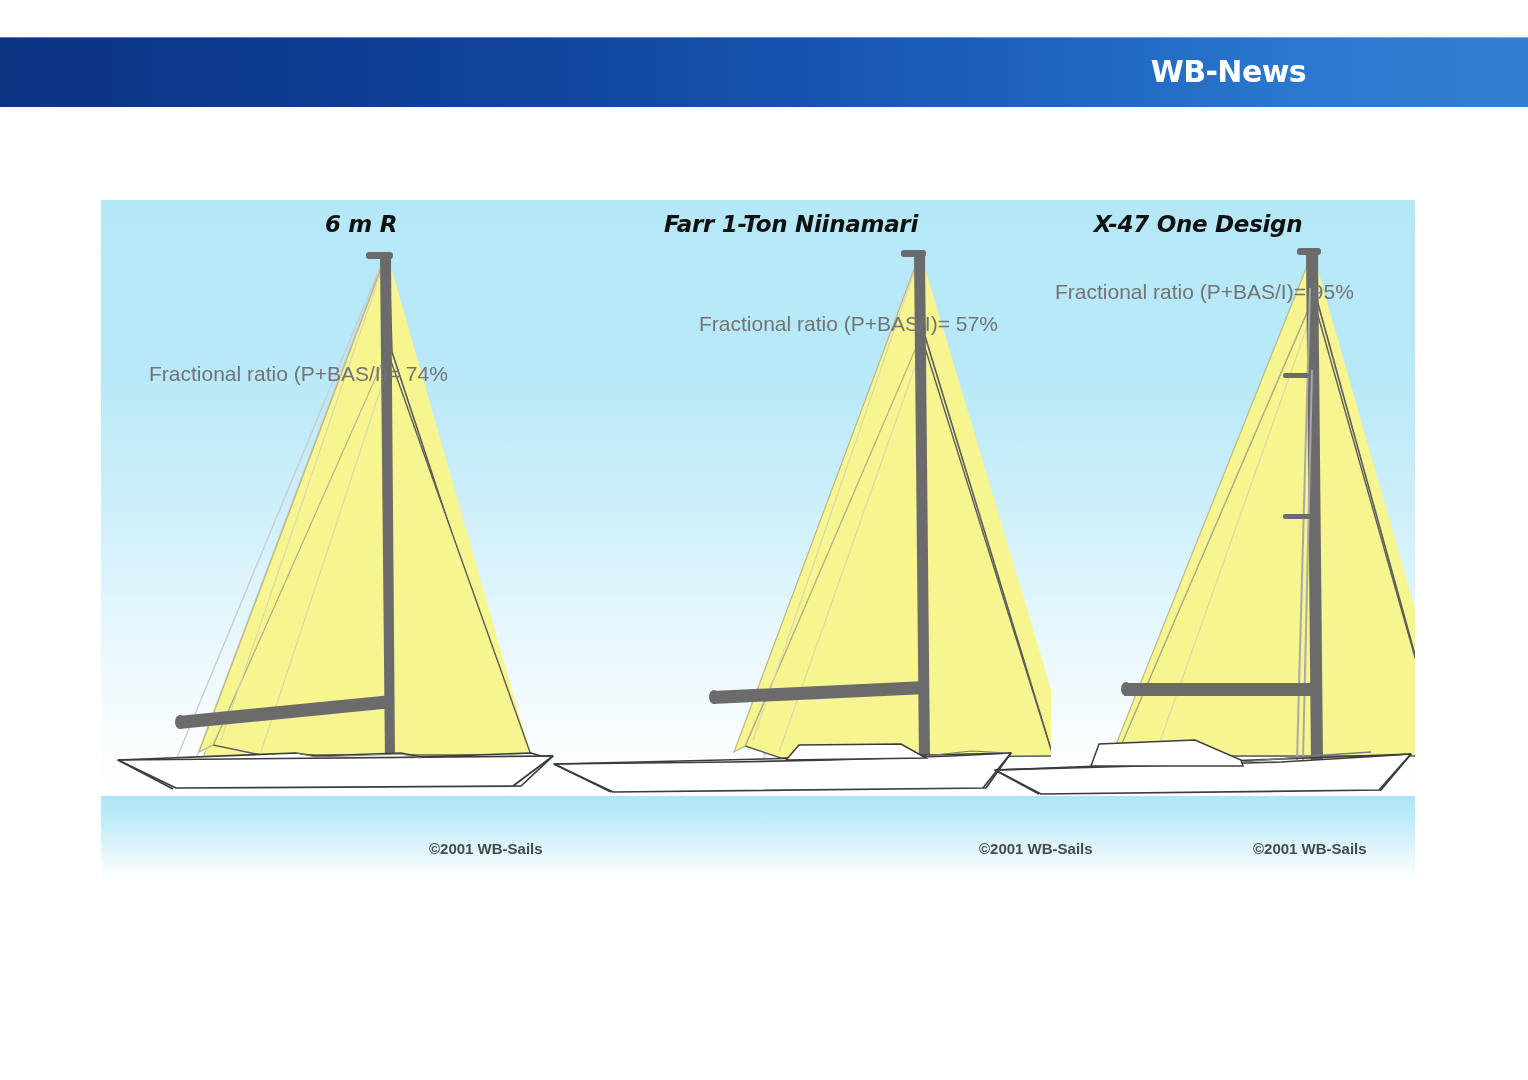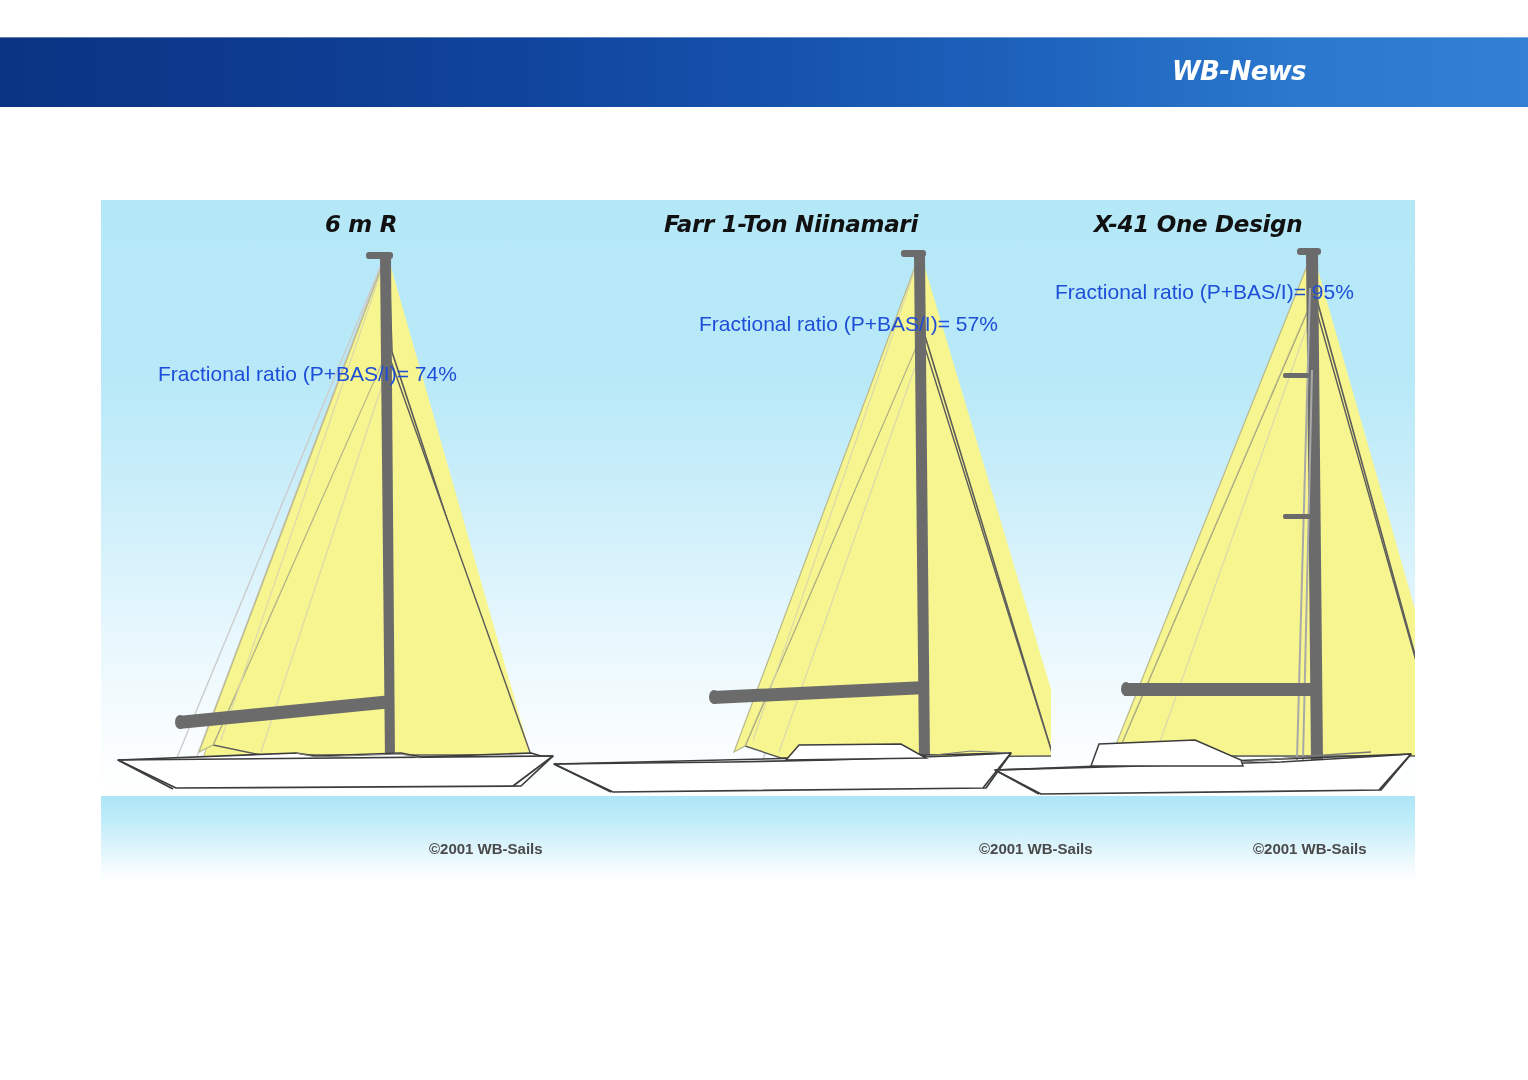--- a/index.html
+++ b/index.html
@@ -31,23 +31,22 @@
         #2a77cd 84%,
         #337fd4 100%);
     box-shadow: 0 1px 0 rgba(255,255,255,0.35) inset;
   }
   #header-title {
     position: absolute;
     right: 222px;
     top: 50%;
     transform: translateY(-52%);
     color: #ffffff;
-    font-size: 26px;
+    font-size: 30px;
     font-weight: bold;
-    font-style: italic;
     letter-spacing: -0.6px;
     white-space: nowrap;
     font-family: "DejaVu Sans", sans-serif;
     text-align: right;
   }
 
   
   #illustration-panel {
     position: absolute;
     left: 101px;
@@ -96,21 +95,21 @@
     font-weight: bold;
     font-style: italic;
     color: #111111;
     letter-spacing: -0.3px;
     white-space: nowrap;
   }
   .ratio-label {
     position: absolute;
     font-family: "Liberation Sans", sans-serif;
     font-size: 21px;
-    color: #1d4ed8;
+    color: #737373;
     white-space: nowrap;
   }
   .copyright {
     position: absolute;
     font-family: "Liberation Sans", sans-serif;
     font-size: 15px;
     font-weight: bold;
     color: #4a4a4a;
     white-space: nowrap;
   }
@@ -161,21 +160,21 @@
       <ellipse cx="79" cy="522" rx="5" ry="7" fill="#6b6b6b"></ellipse>
 
       <path d="M 17 560 L 195 553 L 215 556 L 300 553 L 320 557 L 430 553 L 440 556
            L 452 556 L 420 586 L 75 588 L 17 560 Z" fill="#ffffff" stroke="#3c3c3c" stroke-width="1.7" stroke-linejoin="round"></path>
       <path d="M 17 560 L 452 556" fill="none" stroke="#3c3c3c" stroke-width="1.6"></path>
       <path d="M 17 560 L 72 589" fill="none" stroke="#3c3c3c" stroke-width="1.8"></path>
       <path d="M 452 556 L 412 586" fill="none" stroke="#3c3c3c" stroke-width="1.8"></path>
       <path d="M 195 553 L 215 557 L 300 554 L 320 558" fill="none" stroke="#7a7a7a" stroke-width="1.2"></path>
     </svg>
 
-    <div class="ratio-label" style="left:57px; top:162px;">Fractional ratio (P+BAS/I)= 74%</div>
+    <div class="ratio-label" style="left:48px; top:162px;">Fractional ratio (P+BAS/I)= 74%</div>
     <div class="copyright" style="left:328px; top:640px;">©2001 WB-Sails</div>
   </div>
 
   <div class="boat-block" style="left:430px; width:520px;">
     <div class="boat-title">Farr 1-Ton Niinamari</div>
 
     <svg width="520" height="682" viewBox="0 0 520 682">
       <g stroke="#cccccc" stroke-width="1.4" fill="none">
         <line x1="388" y1="55" x2="232" y2="560"></line>
         <line x1="388" y1="55" x2="248" y2="556"></line>
@@ -207,21 +206,21 @@
       <path d="M 395 556 L 440 551 L 478 553" fill="none" stroke="#7a7a7a" stroke-width="1.2"></path>
       <path d="M 23 564 L 80 592" fill="none" stroke="#3c3c3c" stroke-width="1.8"></path>
       <path d="M 480 553 L 452 588" fill="none" stroke="#3c3c3c" stroke-width="1.8"></path>
     </svg>
 
     <div class="ratio-label" style="left:168px; top:112px;">Fractional ratio (P+BAS/I)= 57%</div>
     <div class="copyright" style="left:448px; top:640px;">©2001 WB-Sails</div>
   </div>
 
   <div class="boat-block" style="left:880px; width:434px;">
-    <div class="boat-title">X-41 One Design</div>
+    <div class="boat-title">X-47 One Design</div>
 
     <svg width="434" height="682" viewBox="0 0 434 682">
       <g stroke="#cccccc" stroke-width="1.4" fill="none">
         <line x1="330" y1="55" x2="152" y2="560"></line>
         <line x1="330" y1="55" x2="168" y2="556"></line>
       </g>
 
       <polygon points="330,56 172,556 310,556" fill="#f6f58f" stroke="#a8a77a" stroke-width="1.2"></polygon>
 
       <polygon points="333,56 336,490 476,556 333,56" fill="#f6f58f" stroke="none"></polygon>

